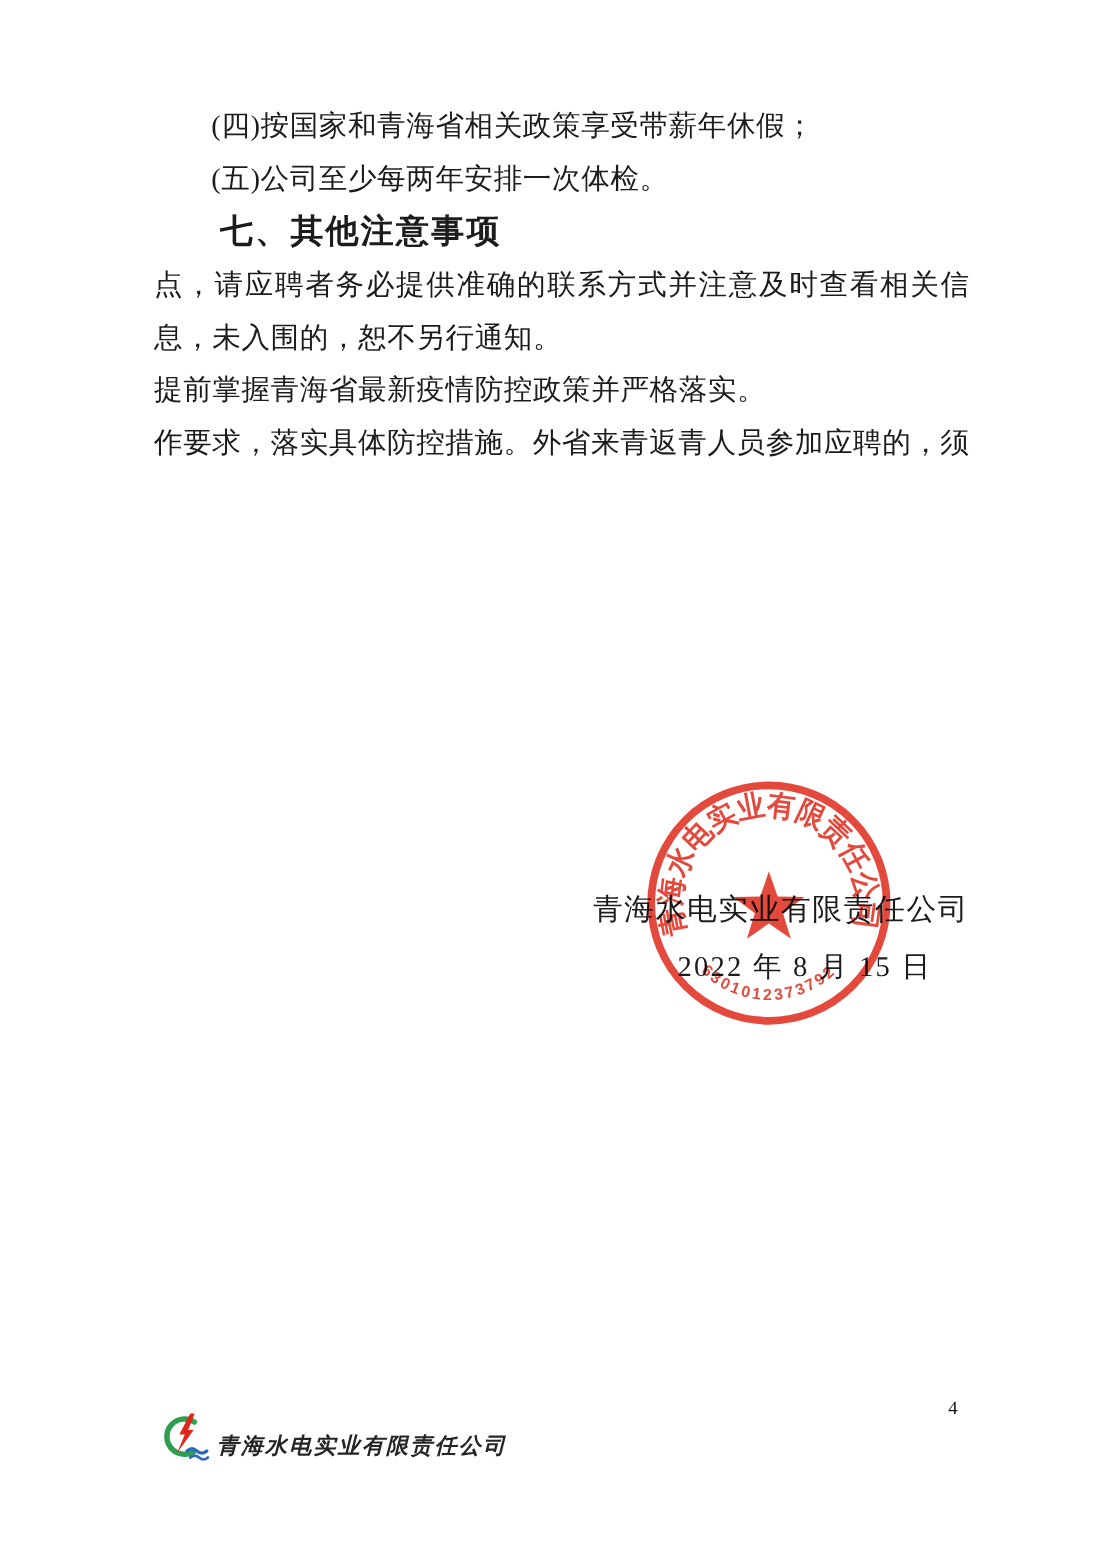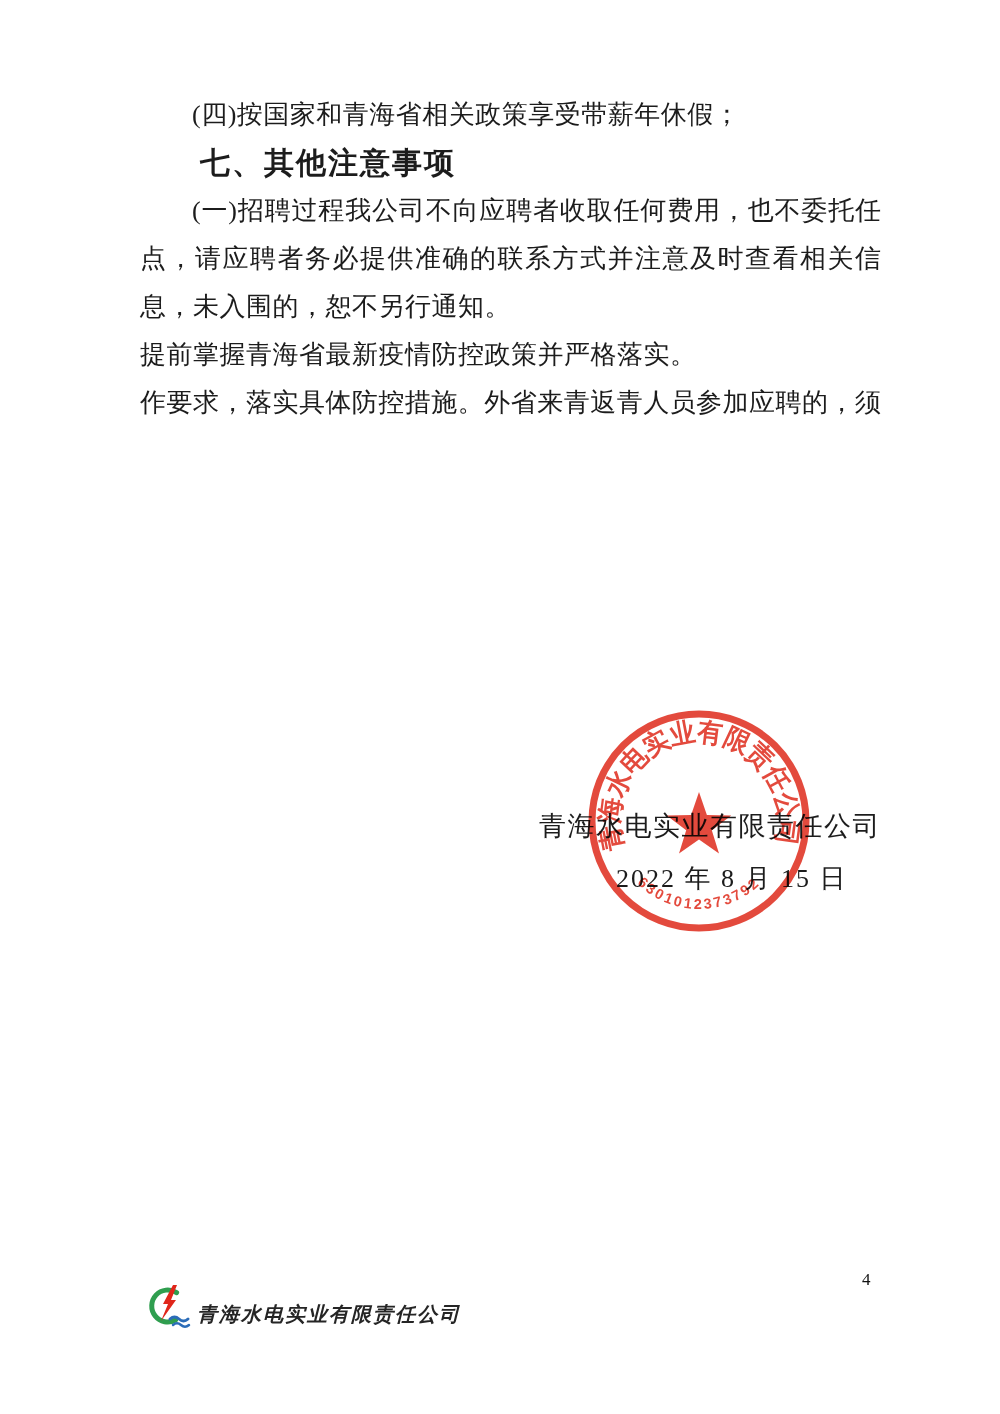--- a/index.html
+++ b/index.html
@@ -97,23 +97,23 @@
     color: #111;
   }
 </style>
 </head>
 <body>
 
 <div class="page">
 
   <main class="body-text">
     <div class="line indent">(四)按国家和青海省相关政策享受带薪年休假；</div>
+    <div class="line indent">(五)公司至少每两年安排一次体检。</div>
     <div class="line indent heading">七、其他注意事项</div>
 
-    <div class="line indent full">(一)招聘过程我公司不向应聘者收取任何费用，也不委托任</div>
 
     <div class="line full">点，请应聘者务必提供准确的联系方式并注意及时查看相关信</div>
     <div class="line">息，未入围的，恕不另行通知。</div>
 
     <div class="line">提前掌握青海省最新疫情防控政策并严格落实。</div>
     <div class="line full">作要求，落实具体防控措施。外省来青返青人员参加应聘的，须</div>
   </main>
 
   <div class="sig-company">青海水电实业有限责任公司</div>
   <div class="sig-date">2022 年 8 月 15 日</div>

